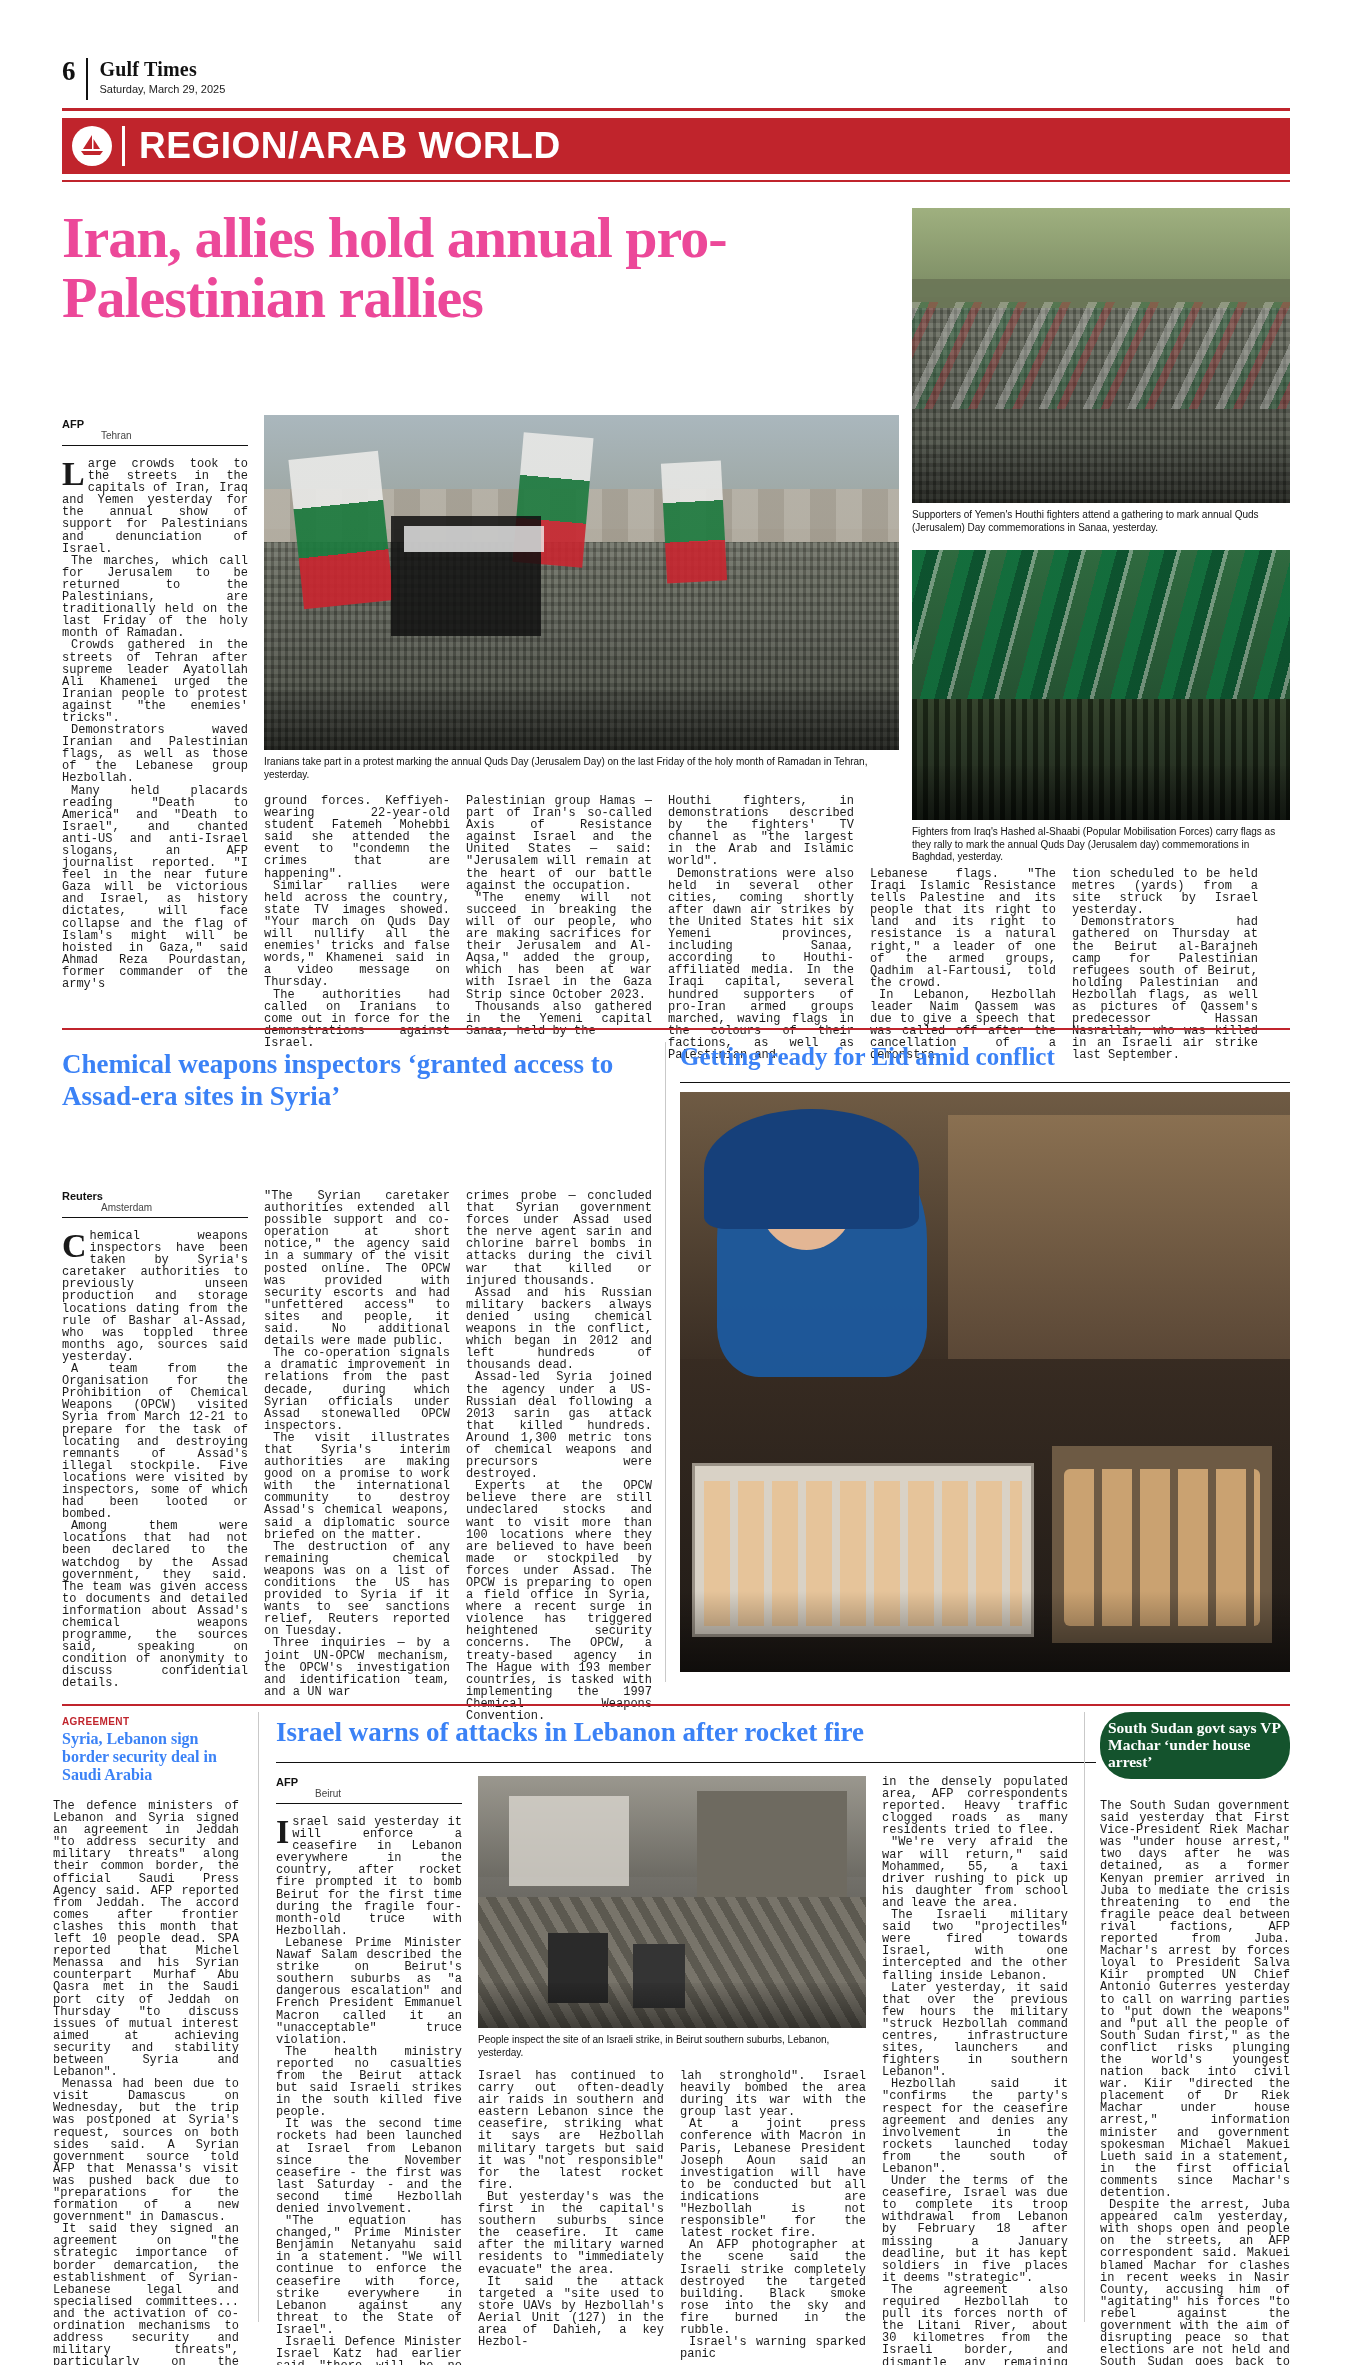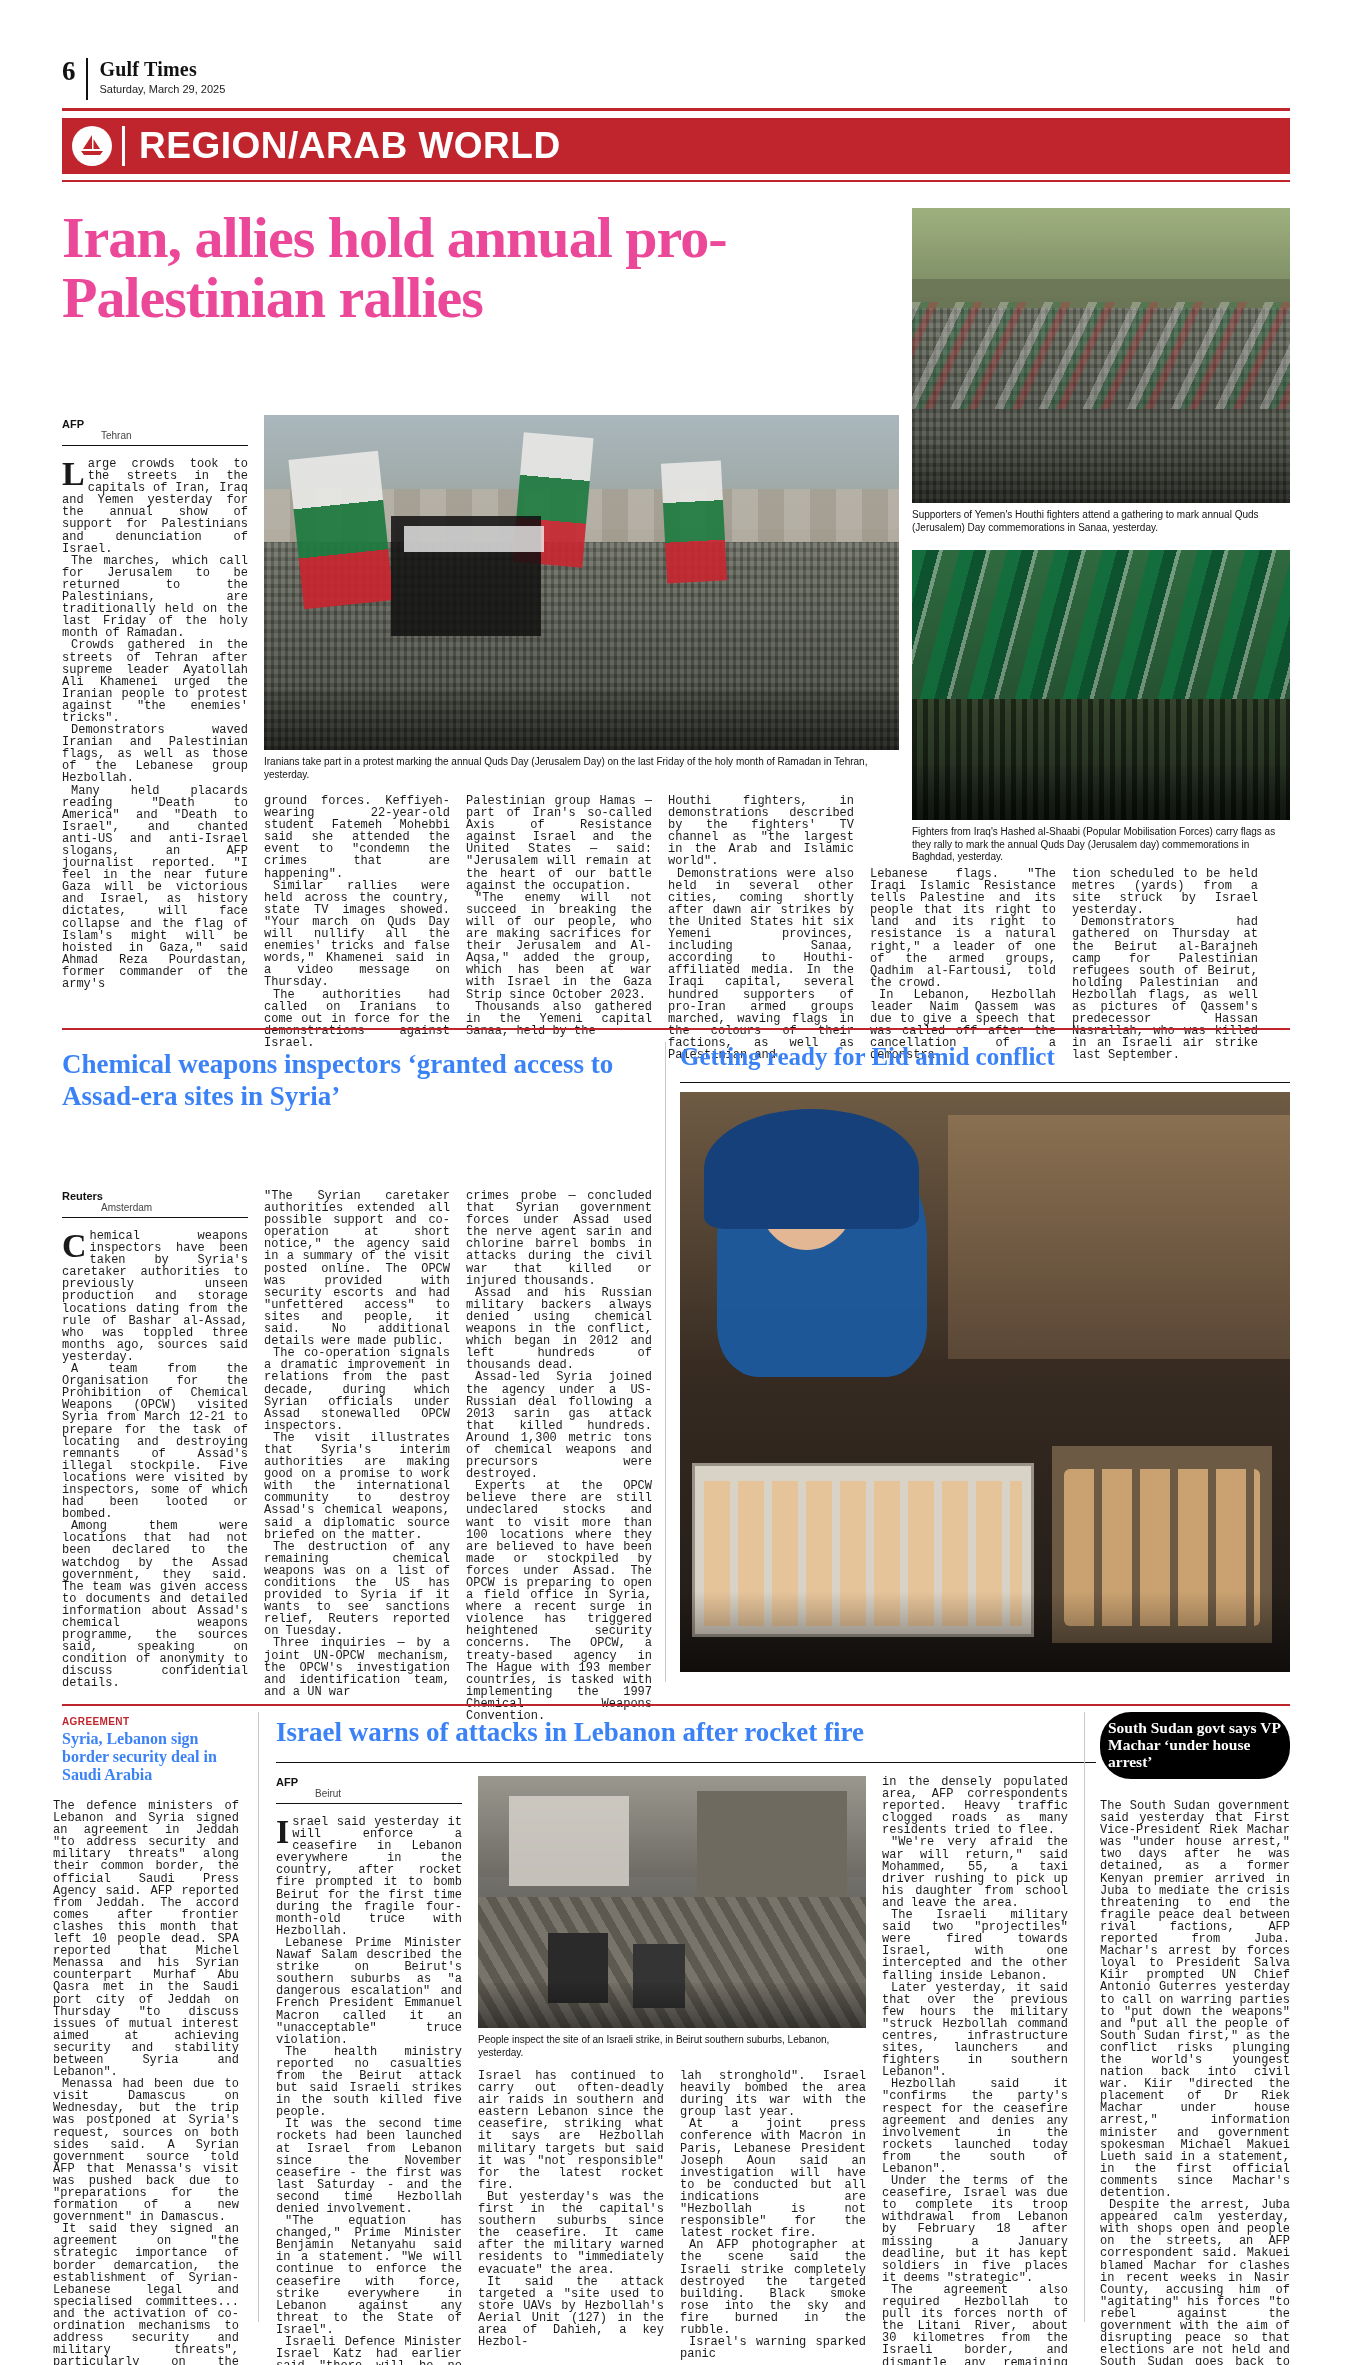--- a/index.html
+++ b/index.html
@@ -134,21 +134,21 @@
   .hrule-thin { position:absolute; height:1px; background:#bbb; }
 
   .kicker {
     font-family:"Liberation Sans", sans-serif; font-size:10px; font-weight:700;
     color:#c0242c; letter-spacing:.4px;
   }
   .subhead {
     font-family:"Liberation Serif", serif; font-weight:700; color:#3b82f6;
   }
   .redbox {
-    background:#000000; color:#fff;
+    background:#14532d; color:#fff;
     font-family:"Liberation Serif", serif; font-weight:700;border-radius:31px;
   }
 </style>
 </head>
 <body>
 
 <div class="page">
 
   <div class="masthead">
     <div class="folio">6</div>

